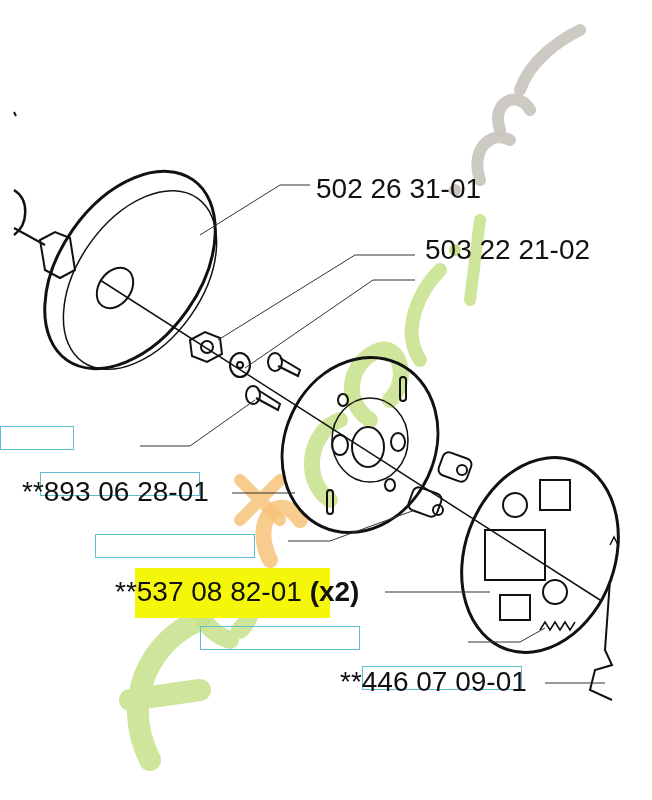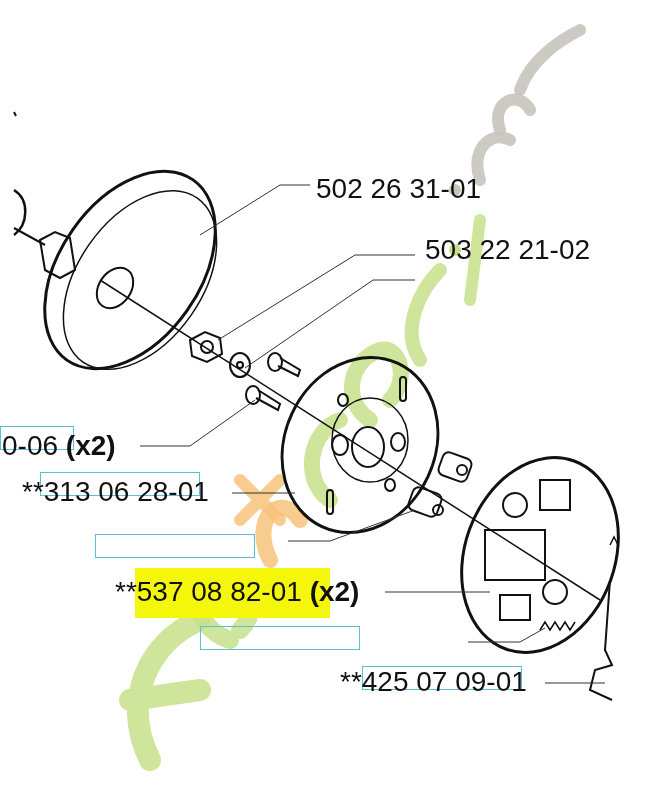--- a/index.html
+++ b/index.html
@@ -111,27 +111,23 @@
   <div class="hl-box" style="left:95px;top:534px;width:158px;height:22px;"></div>
   <div class="hl-box" style="left:200px;top:626px;width:158px;height:22px;"></div>
   <div class="hl-box" style="left:362px;top:666px;width:158px;height:22px;"></div>
 
   <div class="lbl" style="left:316px;top:175px;">
     <span>502 26 31-01</span>
   </div>
   <div class="lbl" style="left:425px;top:236px;">
     <span>503 22 21-02</span>
   </div>
-  <div class="lbl" style="left:2px;top:432px;">
-    <span>0-06</span>
-    <span class="qty">(x2)</span>
-  </div>
   <div class="lbl" style="left:22px;top:478px;">
-    <span>**</span><span>313 06 28-01</span>
+    <span>**</span><span>893 06 28-01</span>
   </div>
   <div class="lbl" style="left:115px;top:578px;">
     <span>**</span><span>537 08 82-01</span>
     <span class="qty">(x2)</span>
   </div>
   <div class="lbl" style="left:340px;top:668px;">
-    <span>**</span><span>425 07 09-01</span>
+    <span>**</span><span>446 07 09-01</span>
   </div>
 </div>
 
 </body></html>

